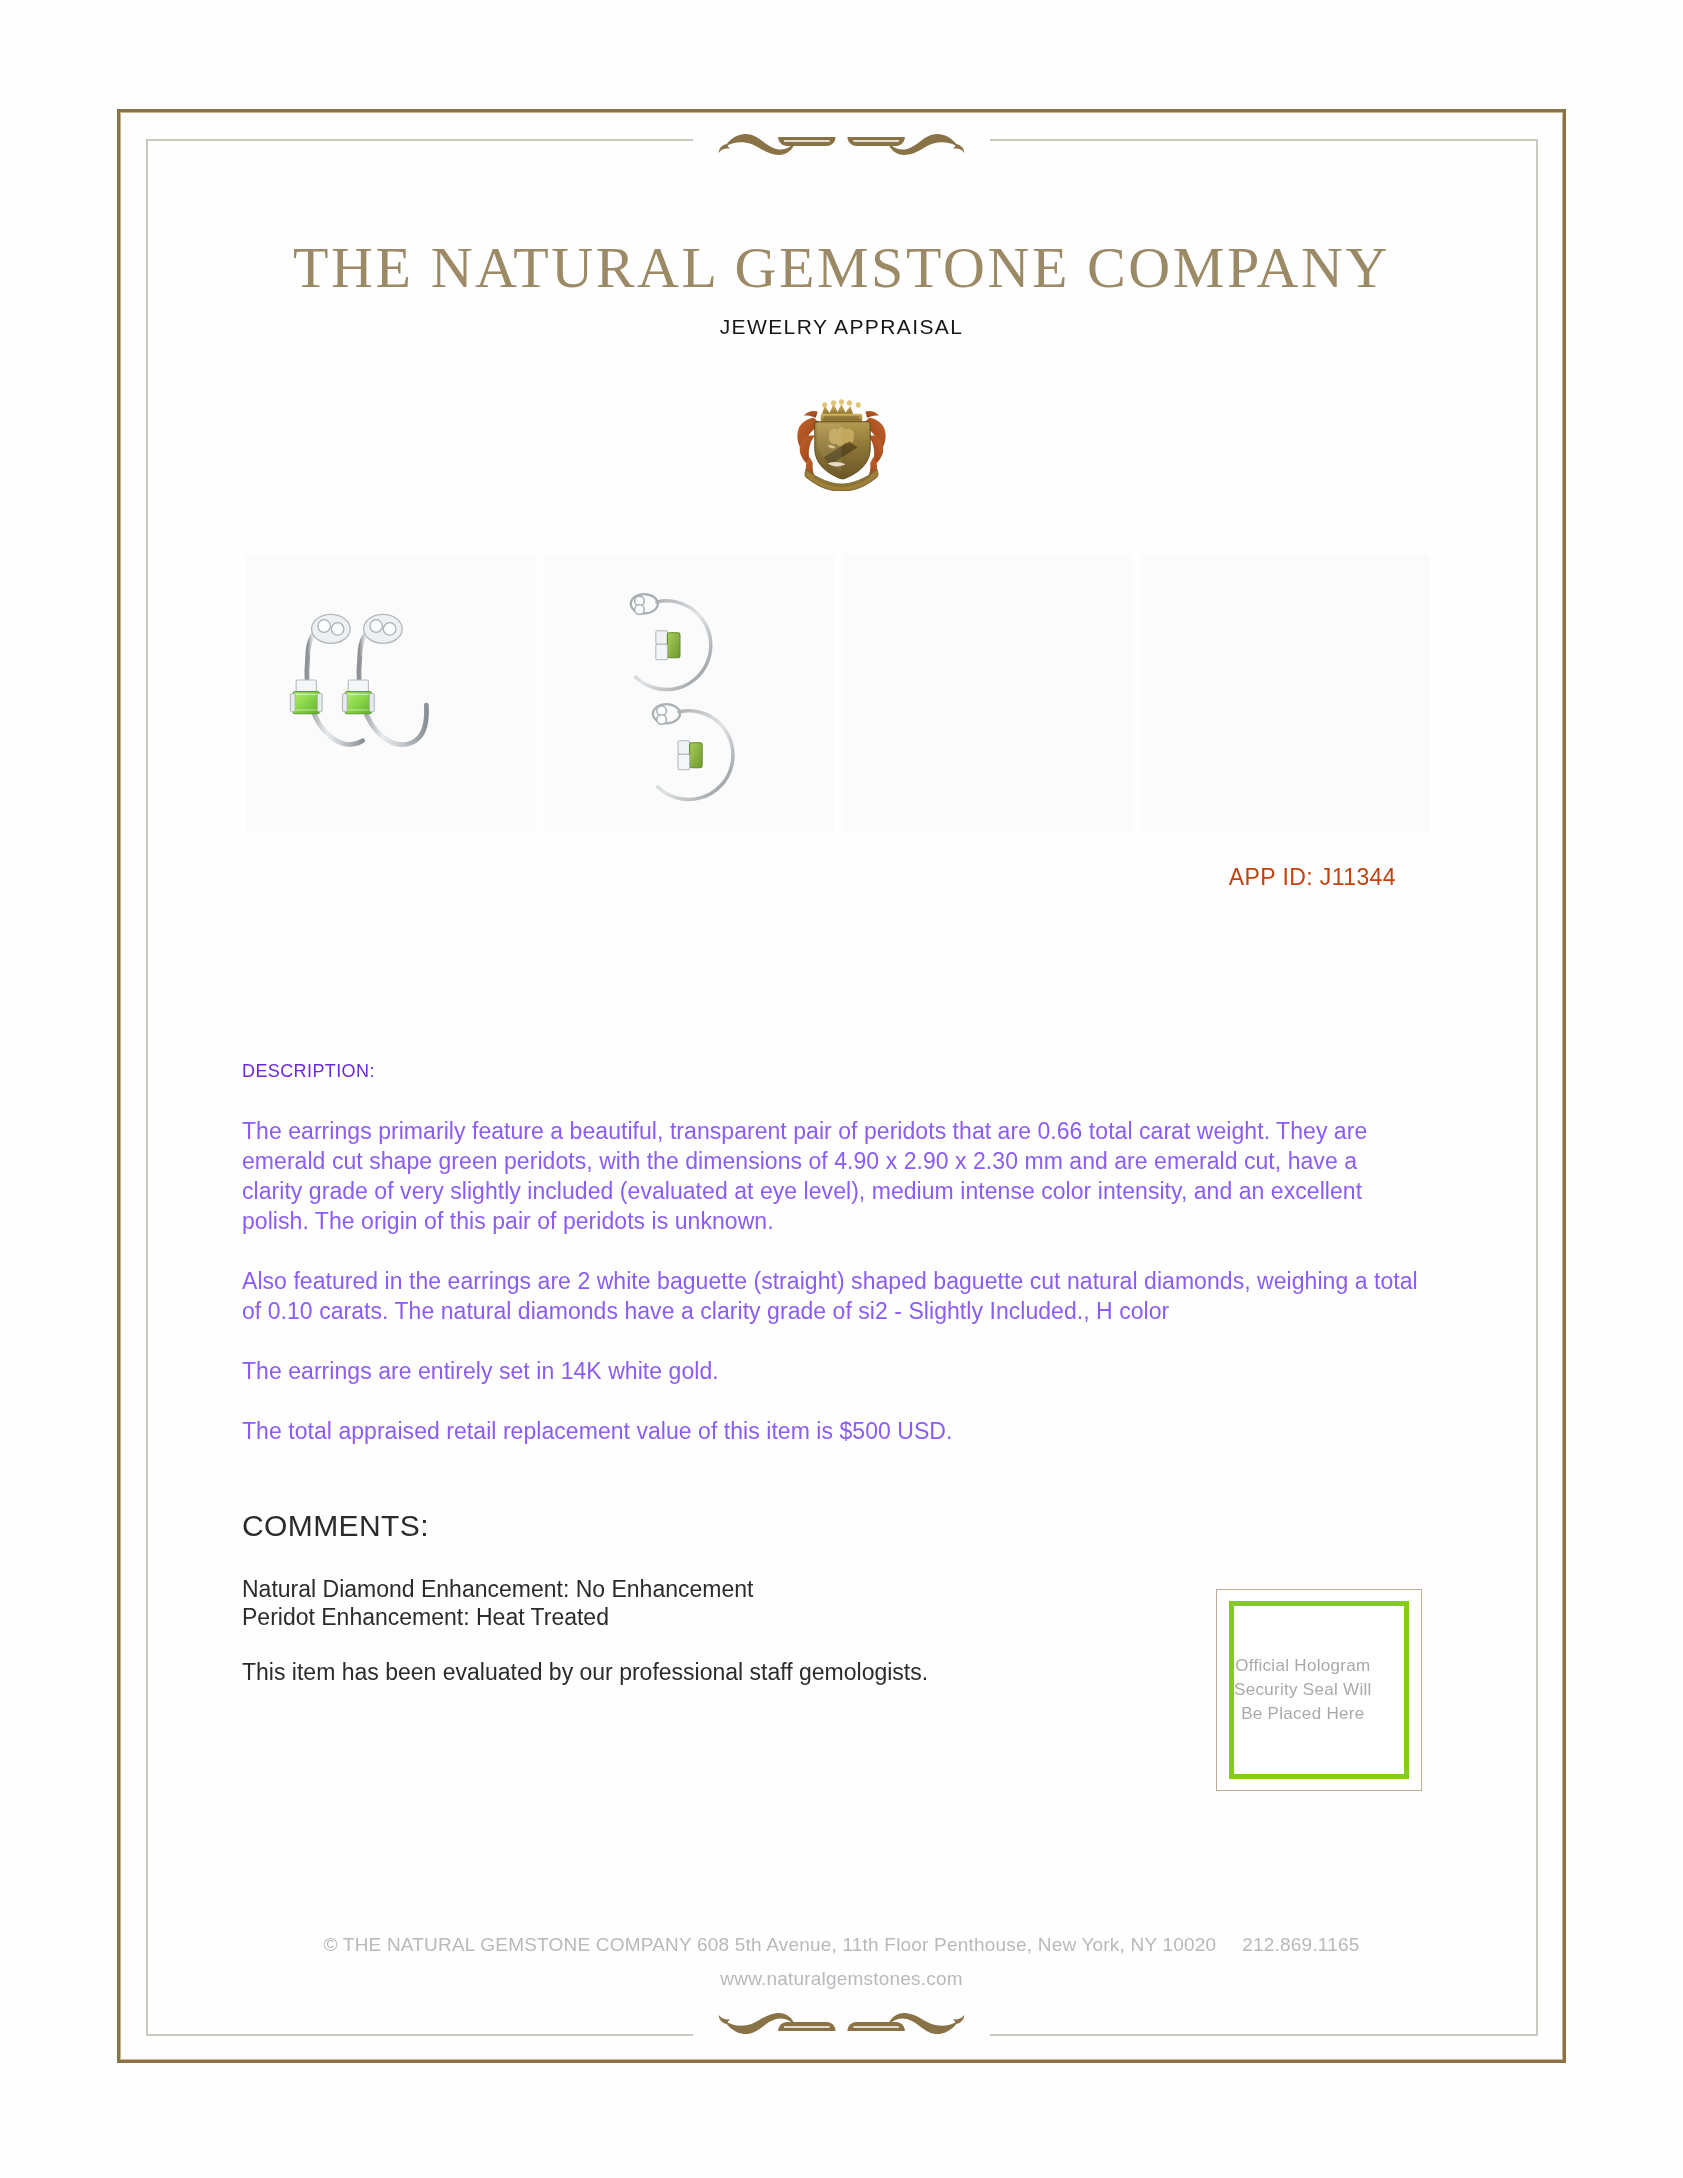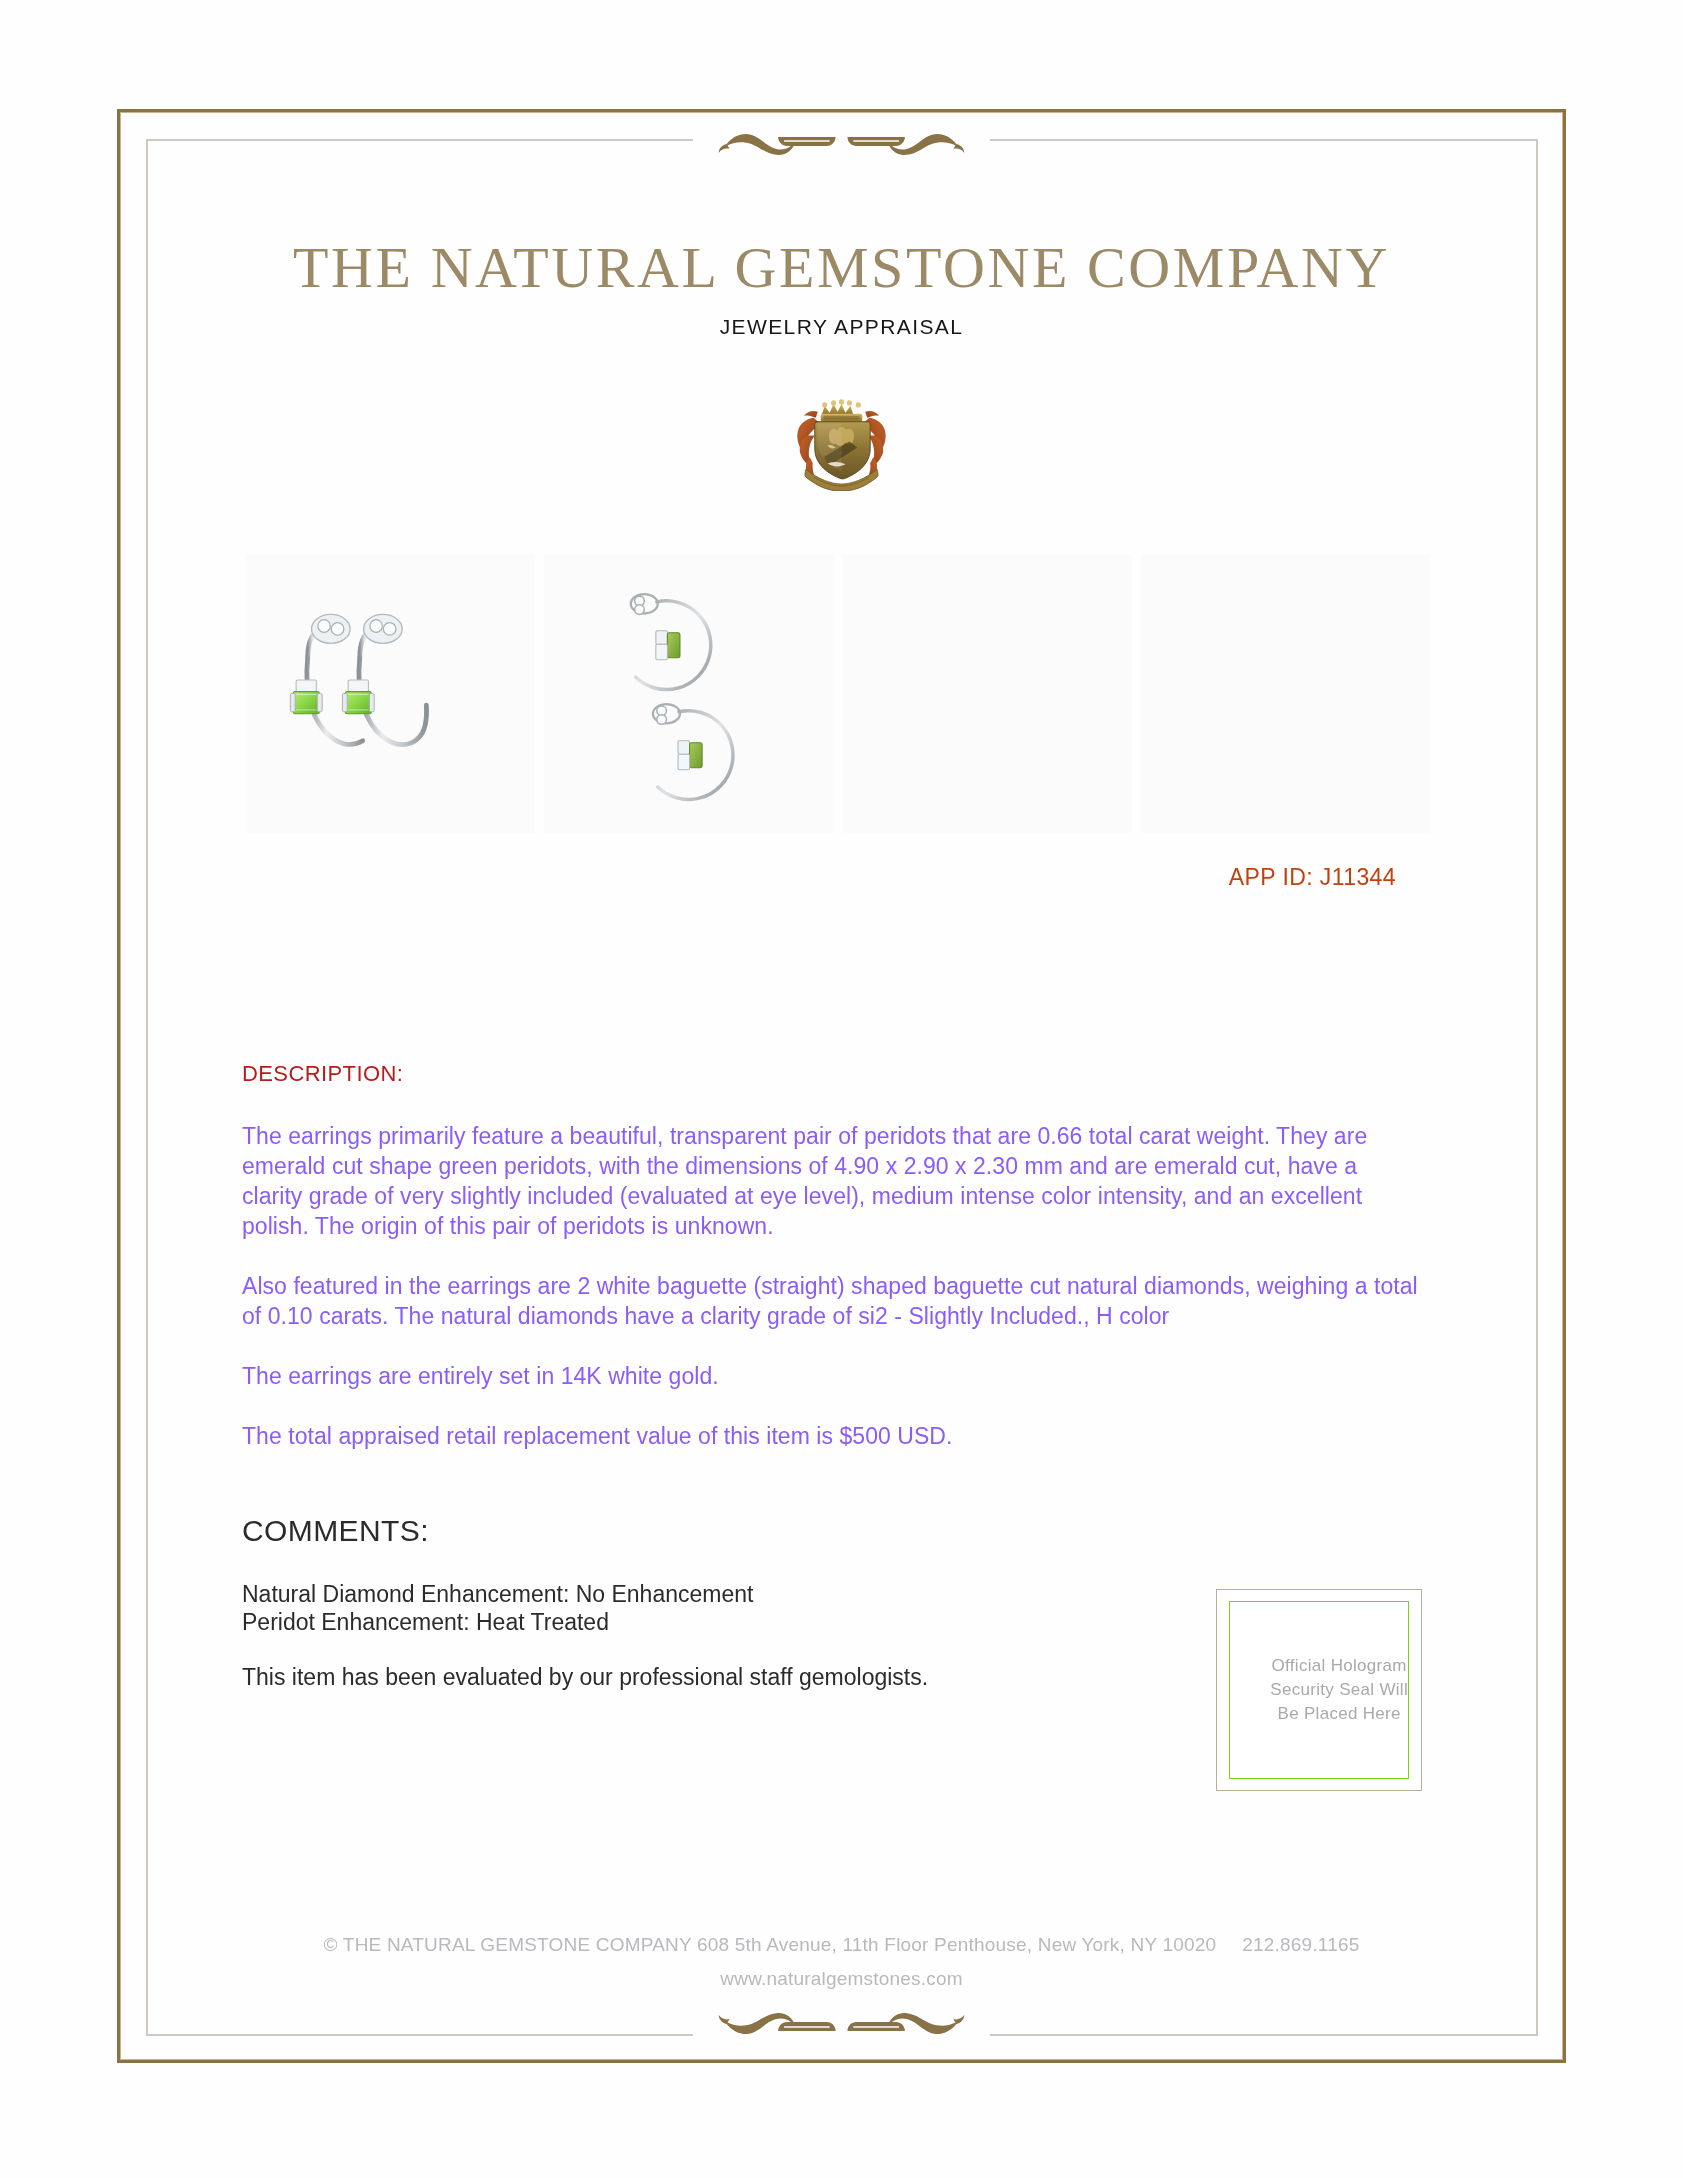--- a/index.html
+++ b/index.html
@@ -137,22 +137,22 @@
   }
 
   
   .body-col {
     position: absolute;
     left: 242px;
     top: 1061px;
     width: 1180px;
   }
   .sec-label {
-    font-size: 22px;
-    color: #b91c1c;
+    font-size: 18px;
+    color: #6d28d9;
     letter-spacing: 0.4px;
     margin: 0 0 34px 0;
   }
   .para {
     font-size: 23px;
     line-height: 30px;
     color: #8b5cf6;
     margin: 0 0 30px 0;
     letter-spacing: 0.05px;
   }
@@ -186,25 +186,25 @@
     border: 1px solid #bbae93;
     box-sizing: border-box;
     background: #ffffff;
   }
   .holo-inner {
     position: absolute;
     left: 12px;
     top: 11px;
     right: 12px;
     bottom: 11px;
-    border: 1px solid #84cc16;
+    border: 5px solid #84cc16;
     box-sizing: border-box;
     display: flex;
     align-items: center;
-    justify-content: flex-end;
+    justify-content: flex-start;
   }
   .holo-text {
     text-align: center;
     font-size: 17px;
     line-height: 24px;
     color: #a9a9ad;
     letter-spacing: 0.3px;
   }
 
   

